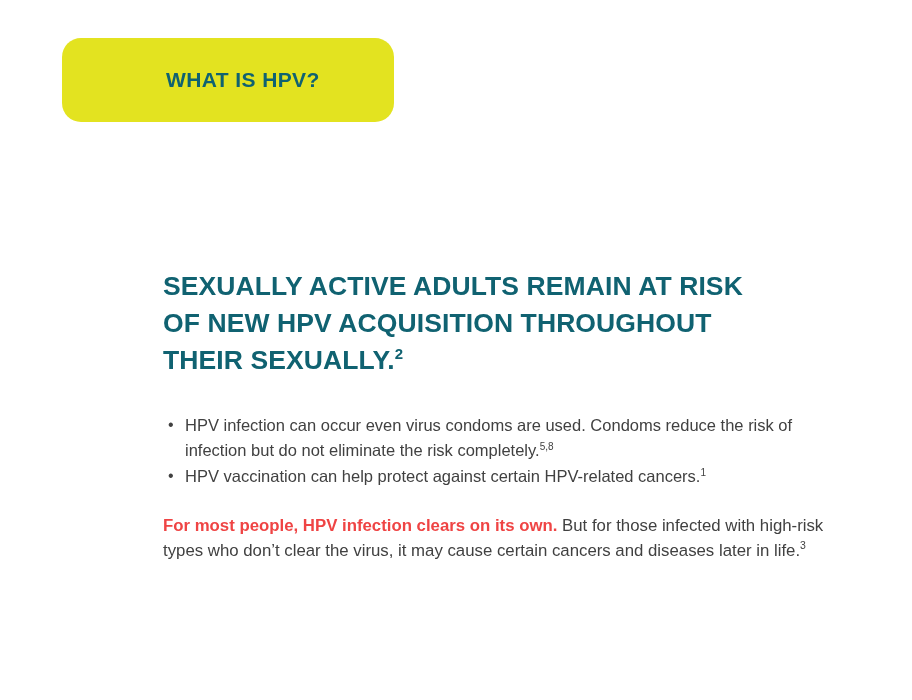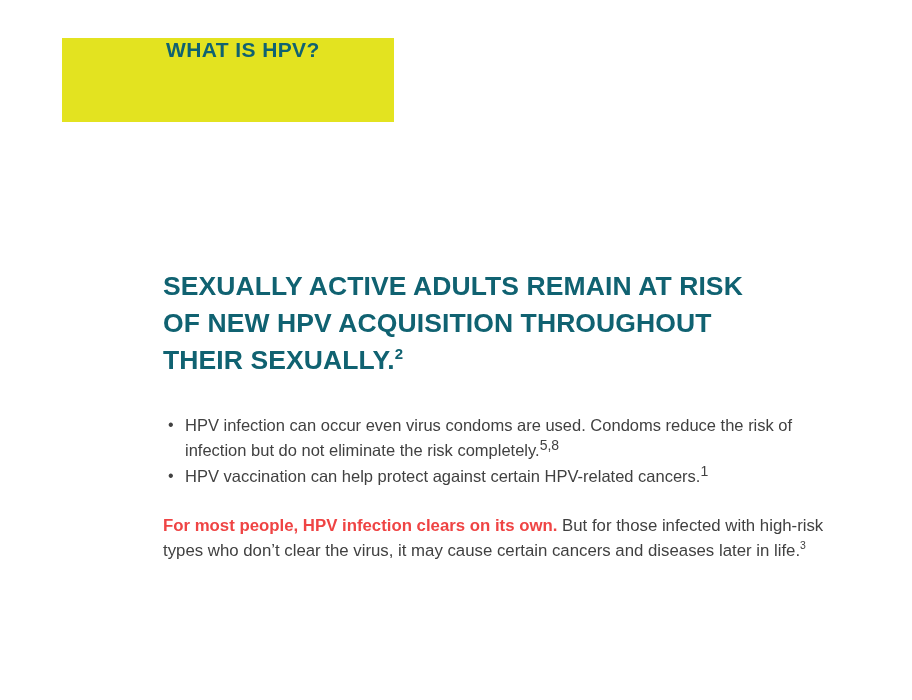--- a/index.html
+++ b/index.html
@@ -20,20 +20,22 @@
     height: 700px;
   }
   .banner {
     position: absolute;
     left: 62px;
     top: 38px;
     width: 332px;
     height: 84px;
     background: #e3e320;
     display: flex;
+    align-items: center;
+    border-radius: 19px;
   }
   .banner-text {
     margin-left: 104px;
     font-size: 21px;
     font-weight: bold;
     letter-spacing: 0.4px;
     color: #106271;
   }
   .content {
     position: absolute;
@@ -70,21 +72,21 @@
   }
   .bullets li::before {
     content: "\2022";
     position: absolute;
     left: 5px;
     top: 0;
     font-size: 16px;
     color: #414141;
   }
   .bullets sup {
-    font-size: 14px;
+    font-size: 10px;
     vertical-align: super;
     line-height: 0;
   }
   .para {
     margin: 24px 0 0 0;
     font-size: 16.8px;
     line-height: 25px;
     color: #414141;
     width: 680px;
   }

